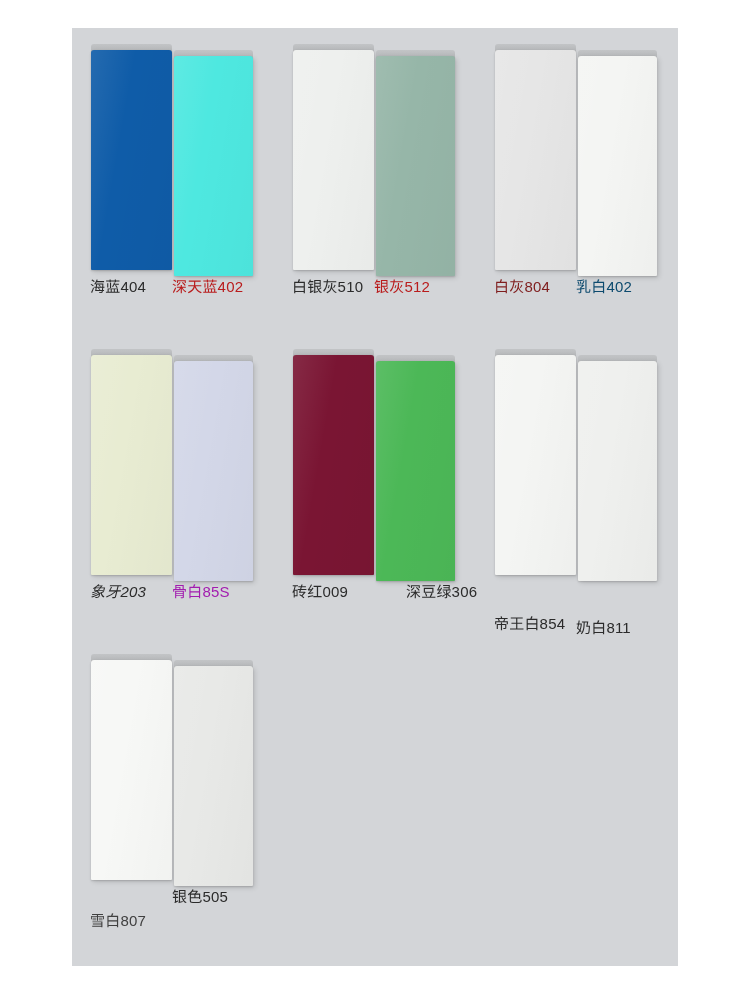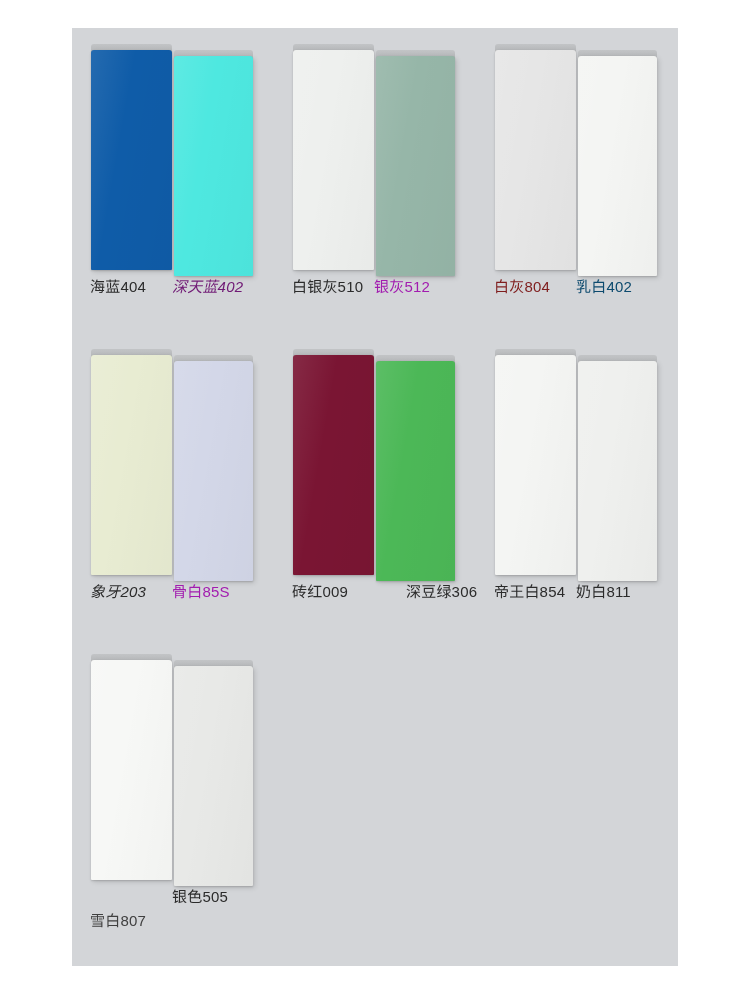--- a/index.html
+++ b/index.html
@@ -156,39 +156,39 @@
             <div class="panel-cap"></div>
             <div class="panel-chip" style="background: rgb(15, 92, 168);"></div>
           </div>
           <div class="panel panel-right">
             <div class="panel-cap"></div>
             <div class="panel-chip" style="background: rgb(78, 232, 224);"></div>
           </div>
         </div>
         <div class="label-row">
           <span class="swatch-label label-left" style="color: rgb(43, 43, 43);">海蓝404</span>
-          <span class="swatch-label label-right" style="color: #701a75; font-style: italic;">深天蓝402</span>
+          <span class="swatch-label label-right" style="color: #b91c1c;">深天蓝402</span>
         </div>
       </div>
 
 
       <div class="swatch-group">
         <div class="panel-pair">
           <div class="panel panel-left">
             <div class="panel-cap"></div>
             <div class="panel-chip" style="background: rgb(238, 240, 238);"></div>
           </div>
           <div class="panel panel-right">
             <div class="panel-cap"></div>
             <div class="panel-chip" style="background: rgb(150, 182, 168);"></div>
           </div>
         </div>
         <div class="label-row">
           <span class="swatch-label label-left" style="color: rgb(43, 43, 43);">白银灰510</span>
-          <span class="swatch-label label-right" style="color: #a21caf;">银灰512</span>
+          <span class="swatch-label label-right" style="color: #b91c1c;">银灰512</span>
         </div>
       </div>
 
       <div class="swatch-group">
         <div class="panel-pair">
           <div class="panel panel-left">
             <div class="panel-cap"></div>
             <div class="panel-chip" style="background: rgb(230, 230, 230);"></div>
           </div>
           <div class="panel panel-right">
@@ -241,22 +241,22 @@
           <div class="panel panel-left">
             <div class="panel-cap"></div>
             <div class="panel-chip" style="background: rgb(244, 245, 243);"></div>
           </div>
           <div class="panel panel-right">
             <div class="panel-cap"></div>
             <div class="panel-chip" style="background: rgb(239, 240, 238);"></div>
           </div>
         </div>
         <div class="label-row">
-          <span class="swatch-label label-left" style="color: rgb(43, 43, 43);">帝王白854</span>
-          <span class="swatch-label label-right" style="color: rgb(43, 43, 43);">奶白811</span>
+          <span class="swatch-label label-left" style="color: rgb(43, 43, 43); margin-top: 32px;">帝王白854</span>
+          <span class="swatch-label label-right" style="color: rgb(43, 43, 43); margin-top: 36px;">奶白811</span>
         </div>
       </div>
 
       <div class="swatch-group">
         <div class="panel-pair">
           <div class="panel panel-left">
             <div class="panel-cap"></div>
             <div class="panel-chip" style="background: rgb(247, 248, 246);"></div>
           </div>
           <div class="panel panel-right">

